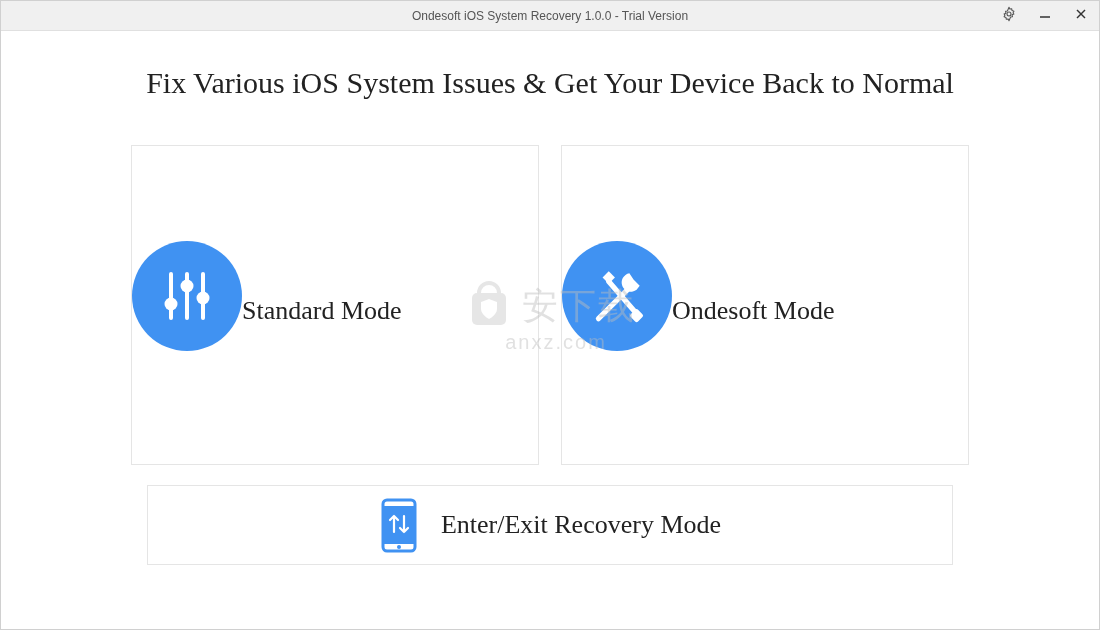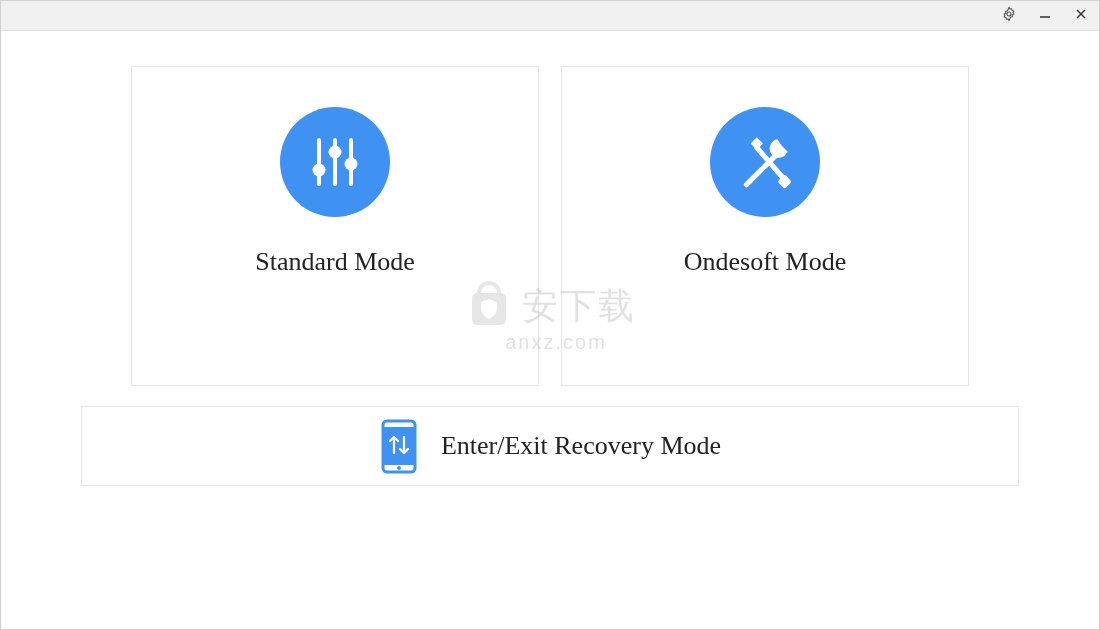--- a/index.html
+++ b/index.html
@@ -61,43 +61,43 @@
     gap: 22px;
     padding: 0 130px;
   }
   .card {
     width: 410px;
     height: 320px;
     border: 1px solid #e5e5e5;
     background: #fff;
     cursor: pointer;
     display: flex;
-    flex-direction: column;
-    align-items: center;
-    padding-top: 40px;
+    flex-direction: row;
+    align-items: center;
+    padding-top: 12px;
   }
   .card-icon {
     width: 110px;
     height: 110px;
     border-radius: 50%;
     background: #4092f2;
     display: flex;
     align-items: center;
     justify-content: center;
     margin-bottom: 30px;
   }
   .card-title {
     font-size: 26px;
     font-weight: 400;
     color: #222;
     font-family: Georgia, "Times New Roman", serif;
   }
   .recovery-bar {
     margin: 20px auto 0 auto;
-    width: 938px;
+    width: 806px;
     height: 80px;
     border: 1px solid #e5e5e5;
     display: flex;
     align-items: center;
     justify-content: center;
     gap: 22px;
     cursor: pointer;
   }
   .phone-icon {
     width: 40px;
@@ -137,20 +137,21 @@
     color: #bdbdbd;
     letter-spacing: 2px;
     margin-top: -2px;
     margin-left: 12px;
   }
 </style>
 </head>
 <body>
 
 <div class="titlebar">
+  <span class="titlebar-title">Ondesoft iOS System Recovery 1.0.0 - Trial Version</span>
   <div class="titlebar-controls">
     <div class="titlebar-btn gear-btn">
       <span>
         <svg viewBox="0 0 24 24" fill="none" stroke="#555" stroke-width="1.6">
           <circle cx="12" cy="12" r="3"></circle>
           <path d="M12 2l1.2 2.6 2.8-.6 0.6 2.8L19.4 8l-1.4 2.4L19.4 12l-2.8 1.2.6 2.8-2.8.6L12 22l-1.2-2.6-2.8.6-.6-2.8L4.6 16l1.4-2.4L4.6 12l2.8-1.2-.6-2.8 2.8-.6L12 2z" stroke-linejoin="round"></path>
         </svg>
       </span>
     </div>
     <div class="titlebar-btn">
@@ -165,20 +166,21 @@
         <svg viewBox="0 0 14 14">
             <line x1="3" y1="3" x2="11" y2="11" stroke="#333" stroke-width="1.5"></line>
             <line x1="11" y1="3" x2="3" y2="11" stroke="#333" stroke-width="1.5"></line>
           </svg>
       </span>
     </div>
   </div>
 </div>
 
 <div class="main">
+  <h1 class="heading">Fix Various iOS System Issues &amp; Get Your Device Back to Normal</h1>
 
   <div class="cards">
 
     <div class="card">
       <div class="card-icon">
         <svg width="64" height="64" viewBox="0 0 64 64">
           <line x1="16" y1="10" x2="16" y2="54" stroke="#fff" stroke-width="4" stroke-linecap="round"></line>
           <line x1="32" y1="10" x2="32" y2="54" stroke="#fff" stroke-width="4" stroke-linecap="round"></line>
           <line x1="48" y1="10" x2="48" y2="54" stroke="#fff" stroke-width="4" stroke-linecap="round"></line>
           <circle cx="16" cy="40" r="6.5" fill="#fff"></circle>

